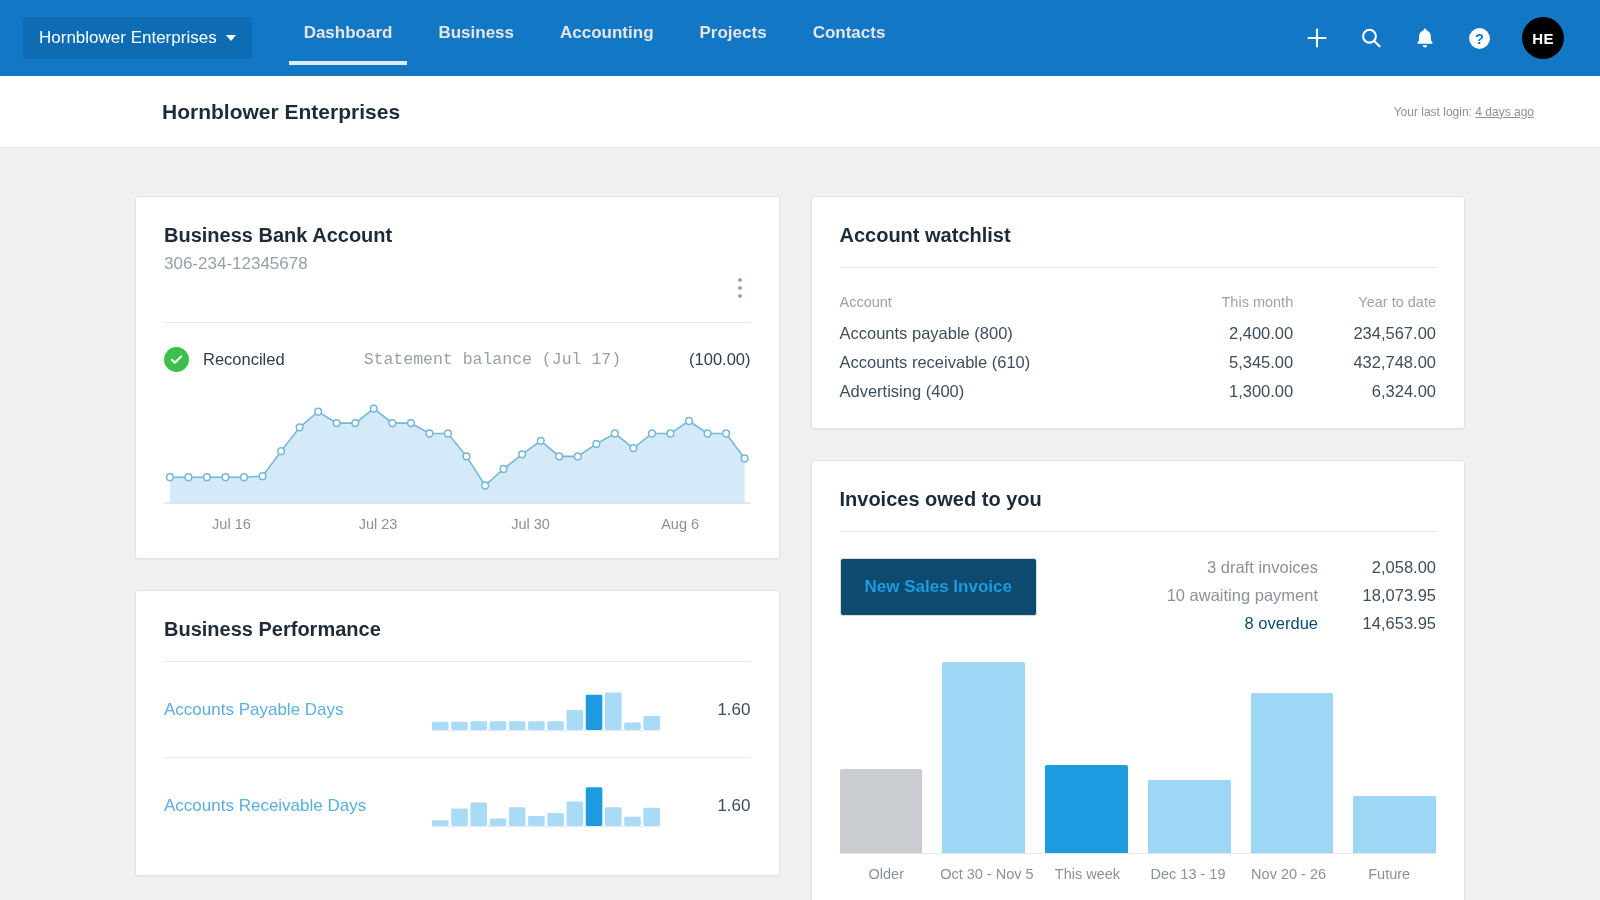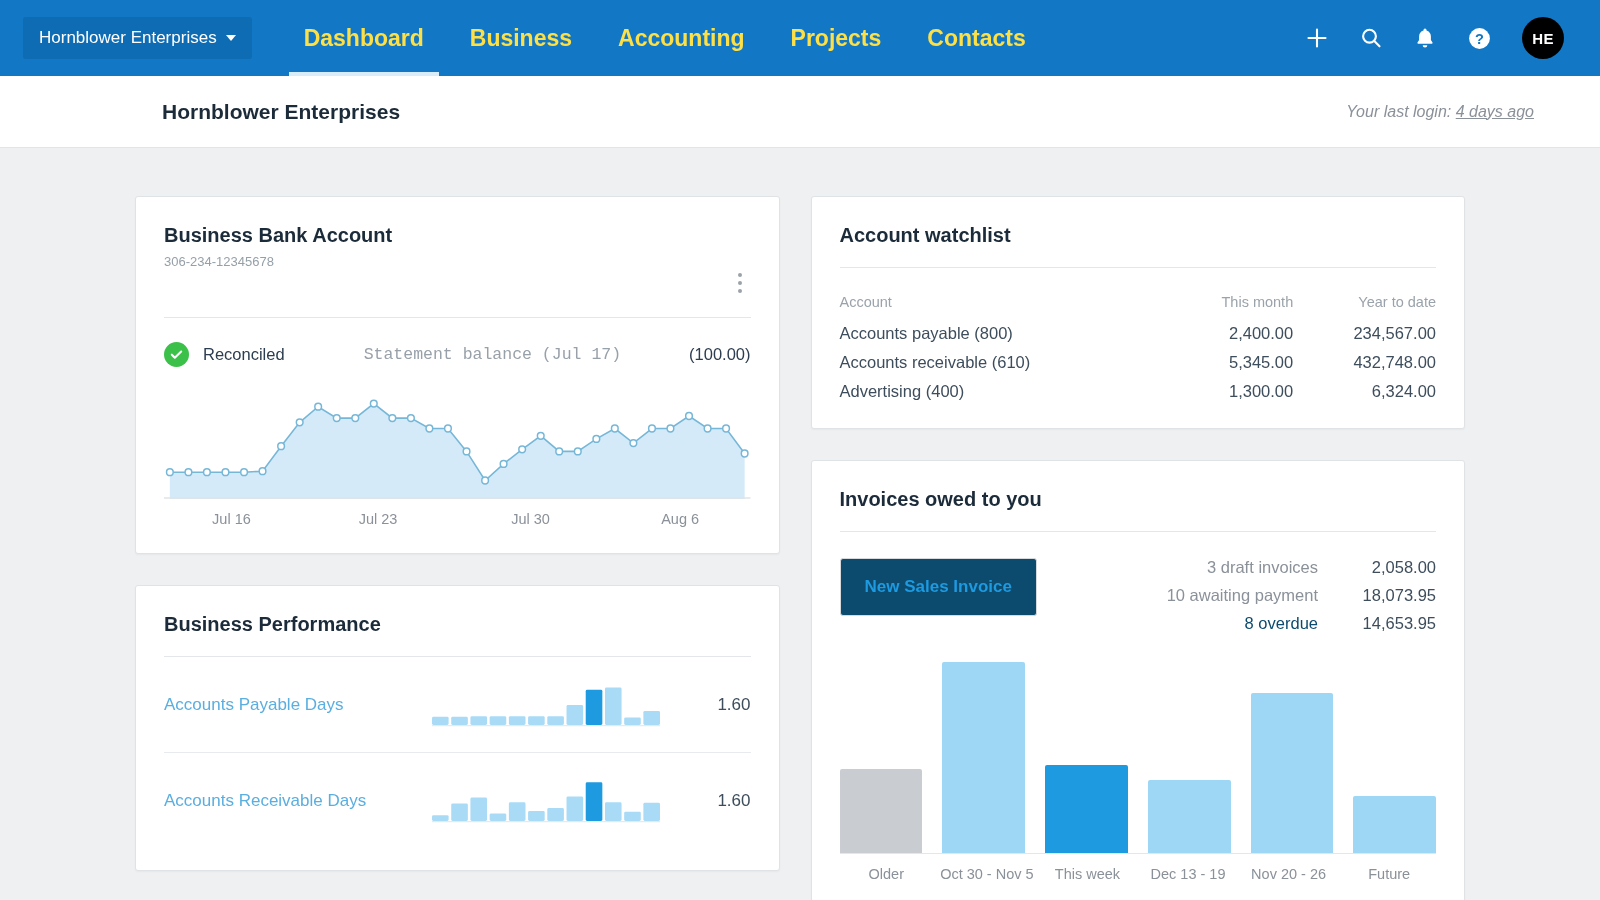--- a/index.html
+++ b/index.html
@@ -39,27 +39,27 @@
     border-top: 6px solid #ffffff;
     display: inline-block;
   }
   .nav-tabs {
     display: flex;
     align-items: stretch;
     height: 76px;
     margin-left: 29px;
   }
   .nav-tab {
-    color: #fde047;
-    font-size: 23px;
+    color: #e5e5e5;
+    font-size: 17px;
     font-weight: bold;
     padding: 0 23px;
     display: flex;
     align-items: center;
-    height: 76px;
+    height: 65px;
     cursor: pointer;
     position: relative;
     white-space: nowrap;
   }
   .nav-tab.active::after {
     content: "";
     position: absolute;
     left: 8px; right: 8px; bottom: 0;
     height: 4px;
     background: #d8ecfa;
@@ -101,23 +101,22 @@
     align-items: center;
     padding: 0 66px 0 162px;
   }
   .org-title {
     font-size: 21px;
     font-weight: bold;
     color: #1c2b39;
   }
   .last-login {
     margin-left: auto;
-    font-size: 16px;
+    font-size: 12px;
     color: #8a9199;
-    font-style: italic;
   }
   .last-login a {
     color: #8a9199;
     text-decoration: underline;
     cursor: pointer;
   }
 
   
   .main {
     padding: 48px 0 0 0;
@@ -137,21 +136,21 @@
     box-shadow: 0 1px 2px rgba(0,0,0,0.04);
     padding: 26px 28px 22px 28px;
   }
   .card-title {
     font-size: 20px;
     font-weight: bold;
     color: #1c2b39;
     line-height: 1.2;
   }
   .card-sub {
-    font-size: 13px;
+    font-size: 17px;
     color: #96a0a8;
     margin-top: 7px;
   }
   .hr {
     border: 0;
     border-top: 1px solid #e4e7ea;
     margin: 20px 0 0 0;
   }
 
   

